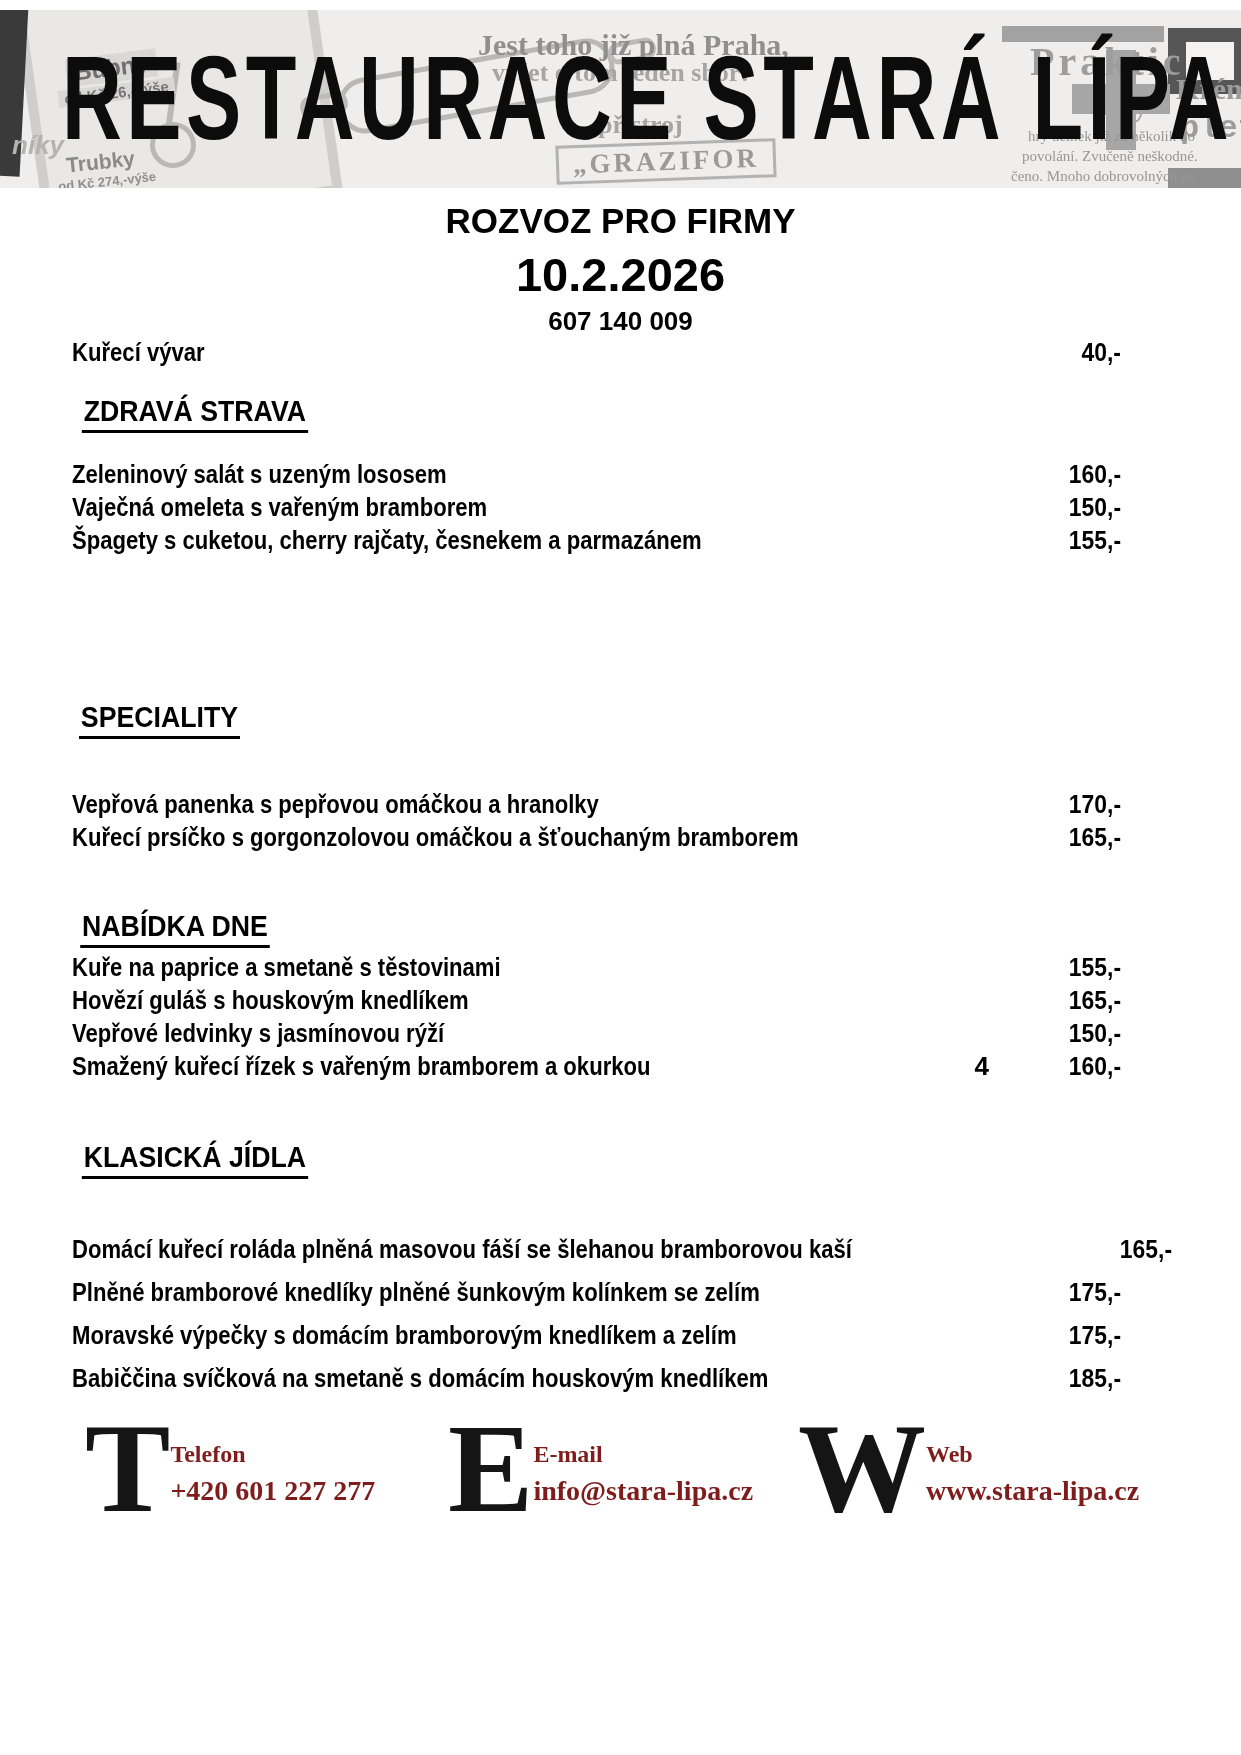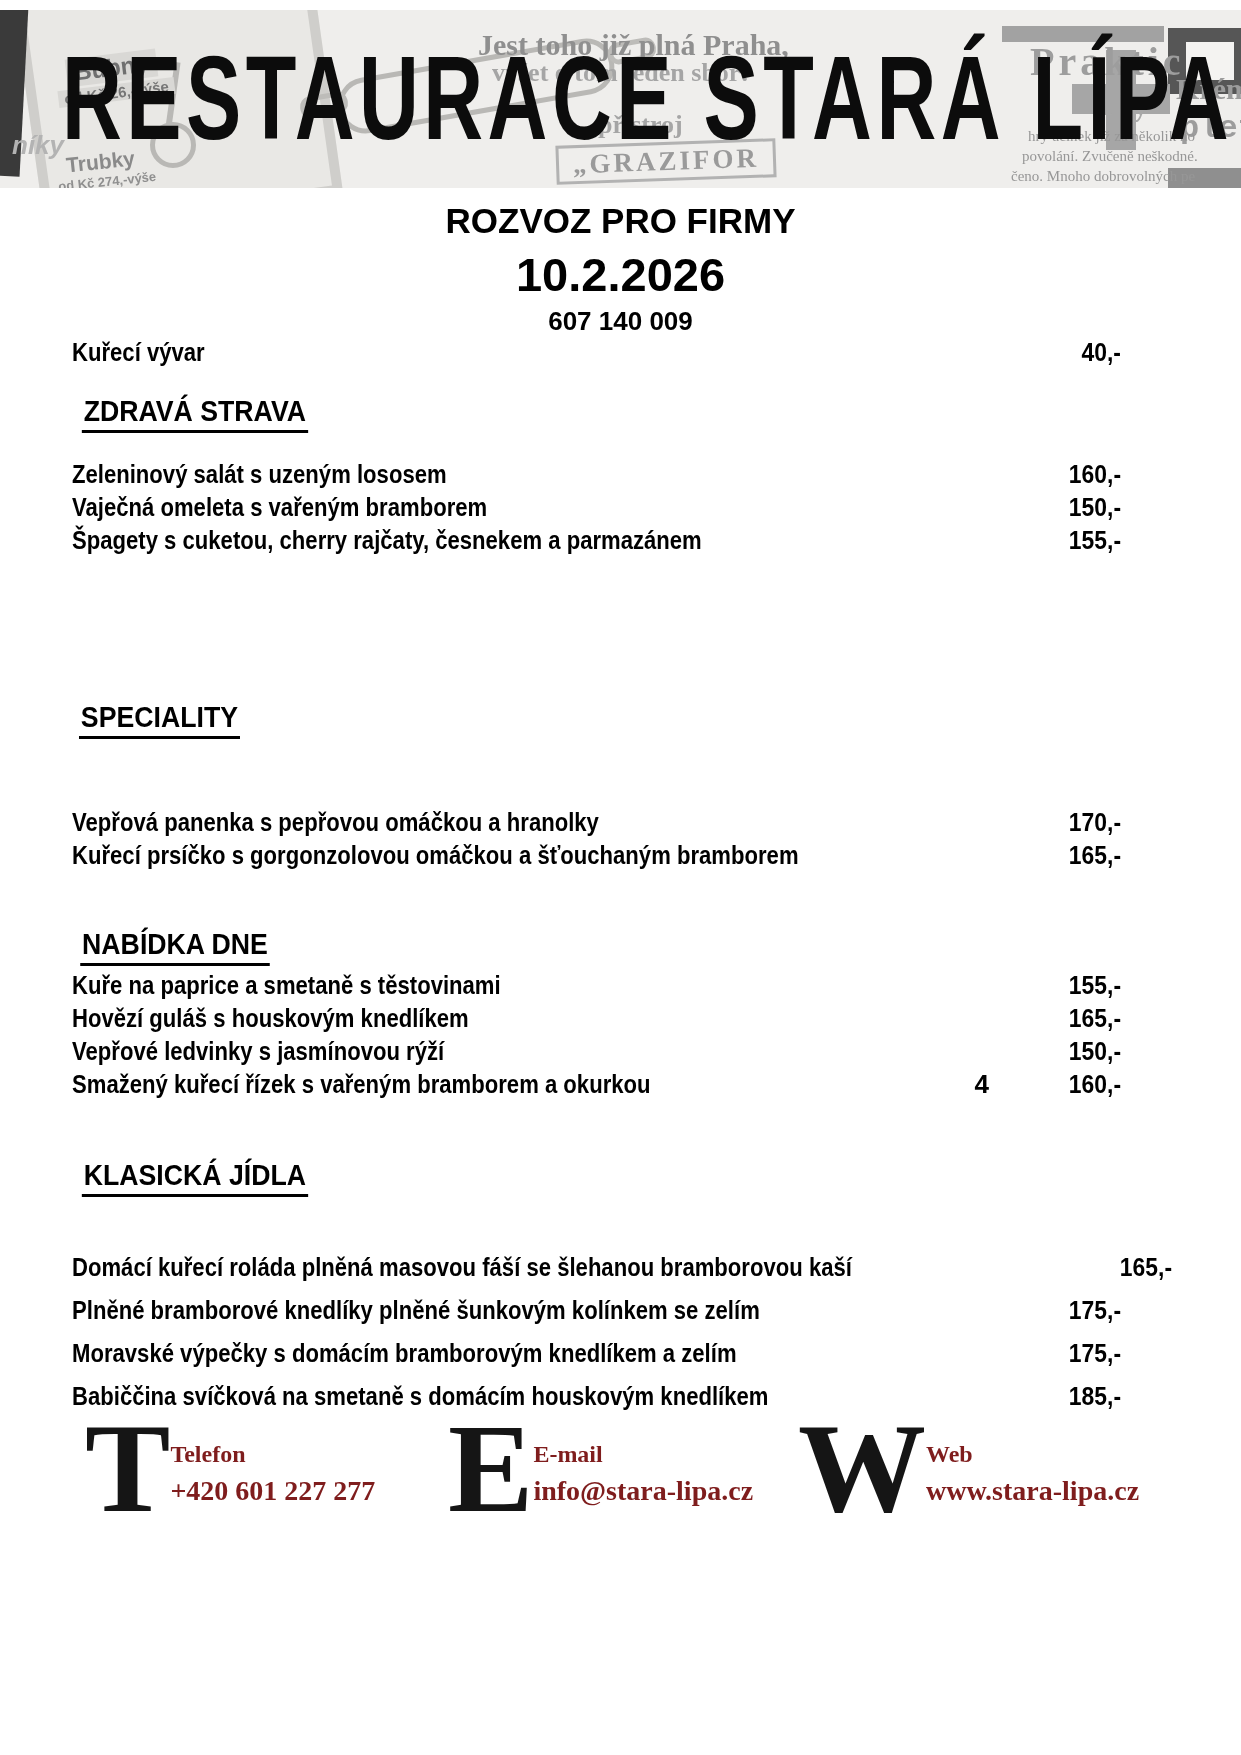--- a/index.html
+++ b/index.html
@@ -75,21 +75,21 @@
   .price { flex:0 0 96px; text-align:right; display:inline-block; transform:scaleX(0.88); transform-origin:right center; }
   .standalone { }
 
   .sec-head { text-align:left; line-height:36px; }
   .sec-head-text {
     display:inline-block; font-size:29px; font-weight:bold;
     border-bottom:3px solid #000; padding:0 2px 1px 2px;
     transform:scaleX(0.92); transform-origin:center;
   }
   .section.s0 { margin-top:24px; }  .section.s0 .items { margin-top:24px; }
-  .section.s1 { margin-top:142px; } .section.s1 .items { margin-top:66px; }
+  .section.s1 { margin-top:142px; } .section.s1 .items { margin-top:48px; }
   .section.s2 { margin-top:54px; }  .section.s2 .items { margin-top:2px; }
   .section.s3 { margin-top:56px; }  .section.s3 .items { margin-top:48px; }
   .section.s3 .row { line-height:43px; }
 
   
   .footer { position:absolute; left:0; top:1418px; width:1241px; height:180px; }
   .contact { position:absolute; display:flex; }
   .contact.c0 { left:85px; }
   .contact.c1 { left:448px; }
   .contact.c2 { left:798px; }

